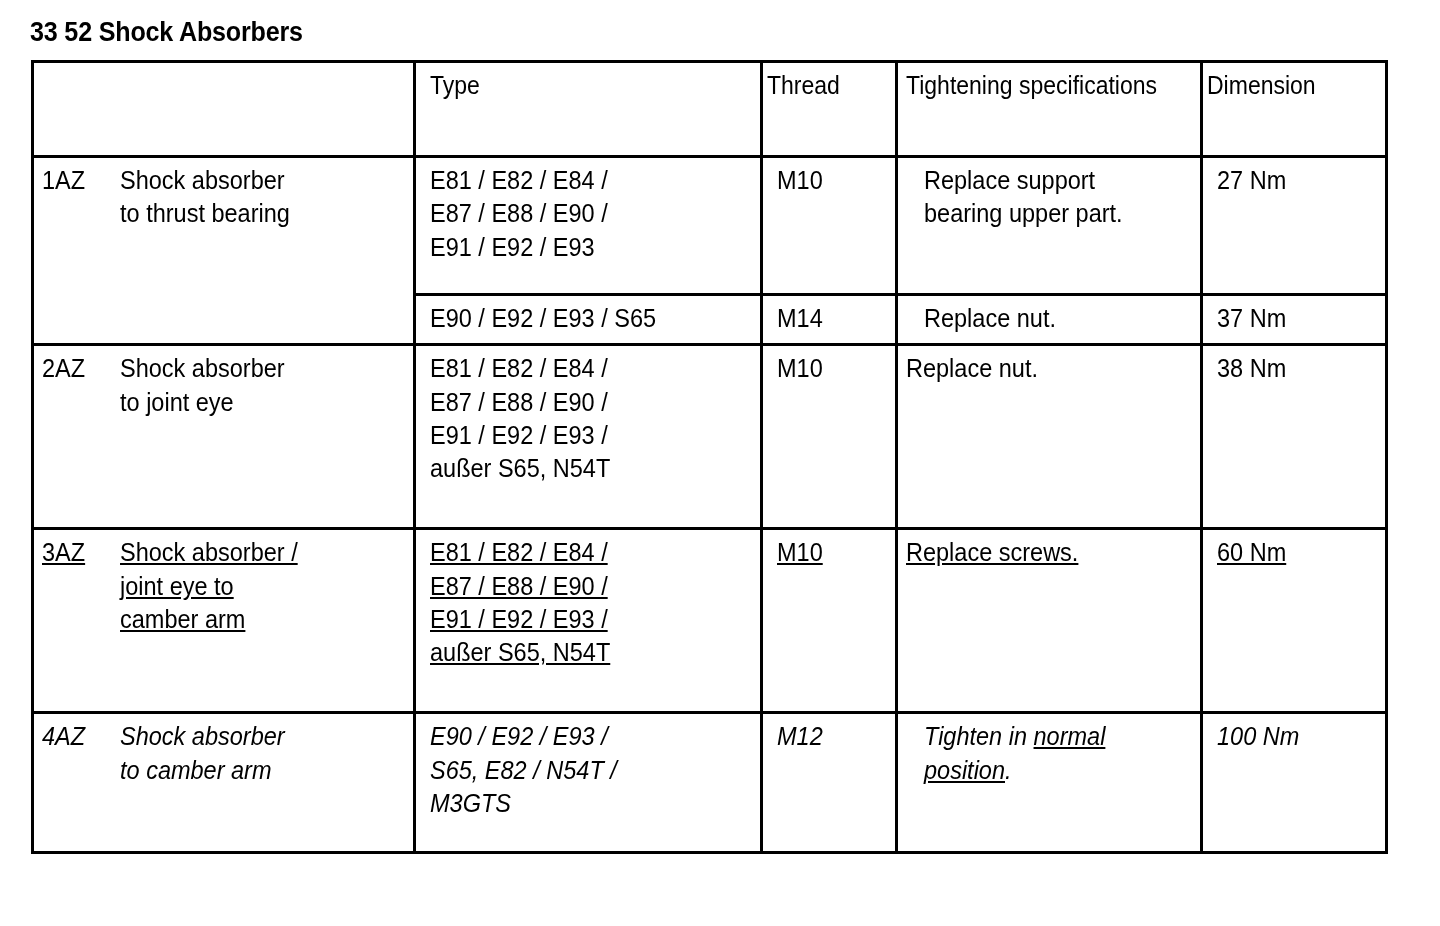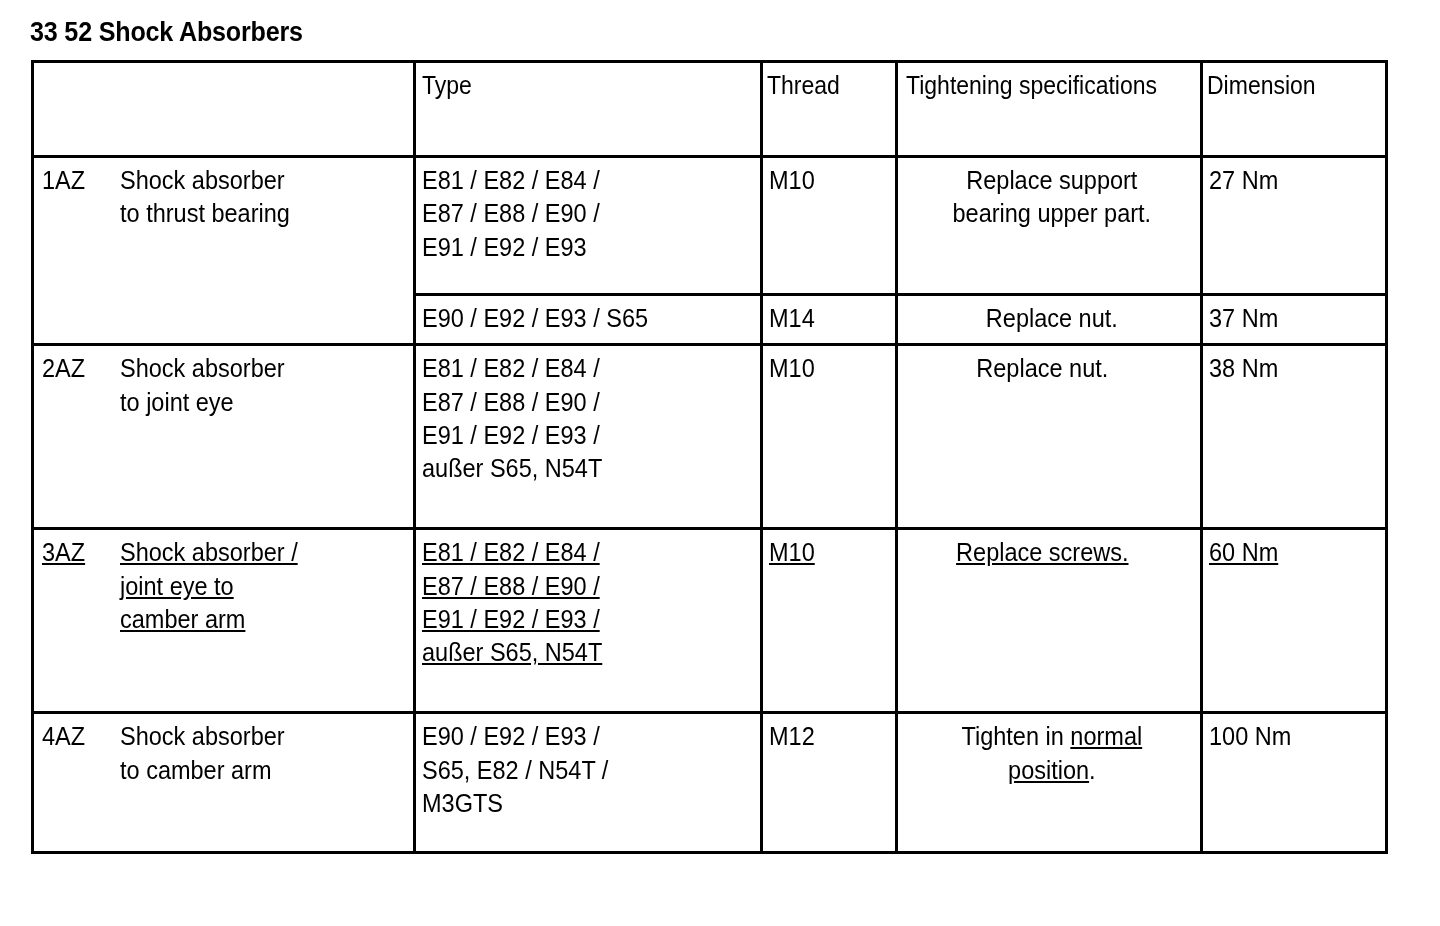--- a/index.html
+++ b/index.html
@@ -41,21 +41,21 @@
     top: 60px;
     width: 1354px;
     border-collapse: collapse;
     table-layout: fixed;
   }
 
   .spec-table td,
   .spec-table th {
     border: 3px solid #000000;
     vertical-align: top;
-    padding: 6px 4px 8px 6px;
+    padding: 6px 4px 8px 14px;
     font-size: 25px;
     line-height: 1.33;
     font-weight: normal;
     text-align: left;
   }
 
   
   col.c-item  { width: 382px; }
   col.c-type  { width: 347px; }
   col.c-thr   { width: 135px; }
@@ -99,30 +99,30 @@
   .item-code {
     flex: 0 0 auto;
     width: 83px;
     white-space: nowrap;
   }
   .item-desc {
     flex: 1 1 auto;
     white-space: pre-line;
   }
 
-  td.tight-cell { padding-left: 26px; text-align: center; }
+  td.tight-cell { padding-left: 26px; }
   td.tight-cell.no-indent { padding-left: 8px; }
 
   .u { text-decoration: underline; text-underline-offset: 2px; }
 
   .r1 { height: 138px; }
   .r1b { height: 48px; margin-left: 24px; }
   .r2 { height: 184px; }
   .r3 { height: 184px; text-decoration: underline; }
-  .r4 { height: 140px; }
+  .r4 { height: 140px; font-style: italic; }
 </style>
 </head>
 <body>
 
 <div class="page">
 
   <div class="doc-title">33 52 Shock Absorbers</div>
 
   <table class="spec-table">
     <colgroup>

